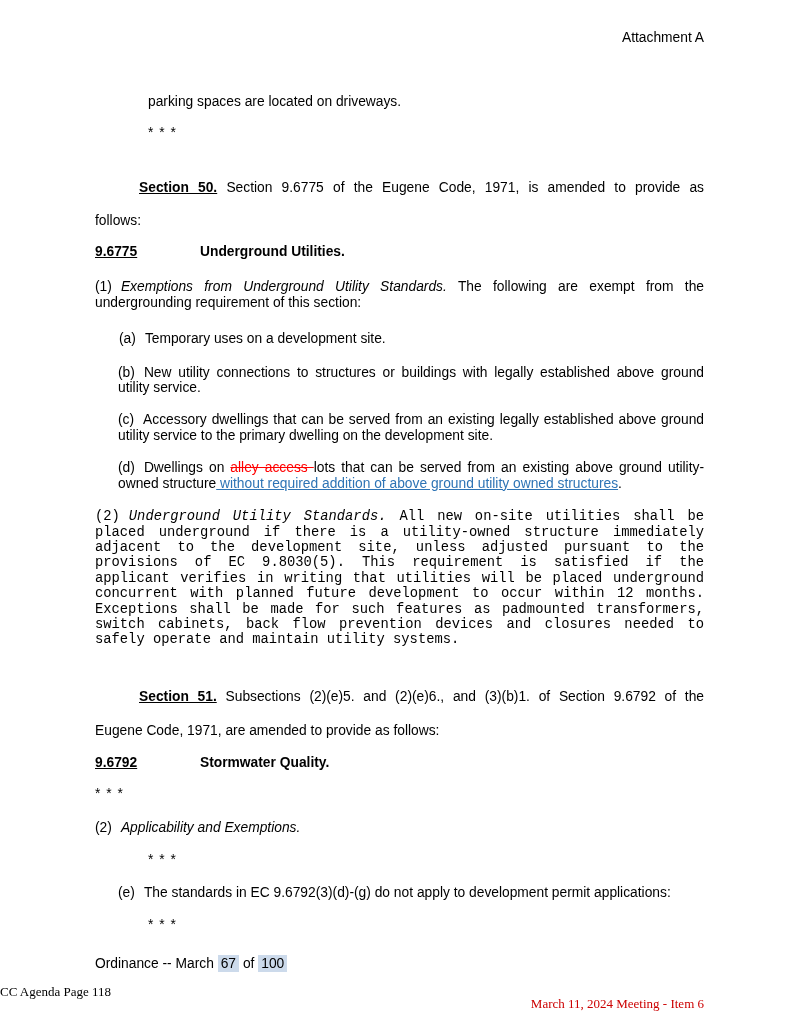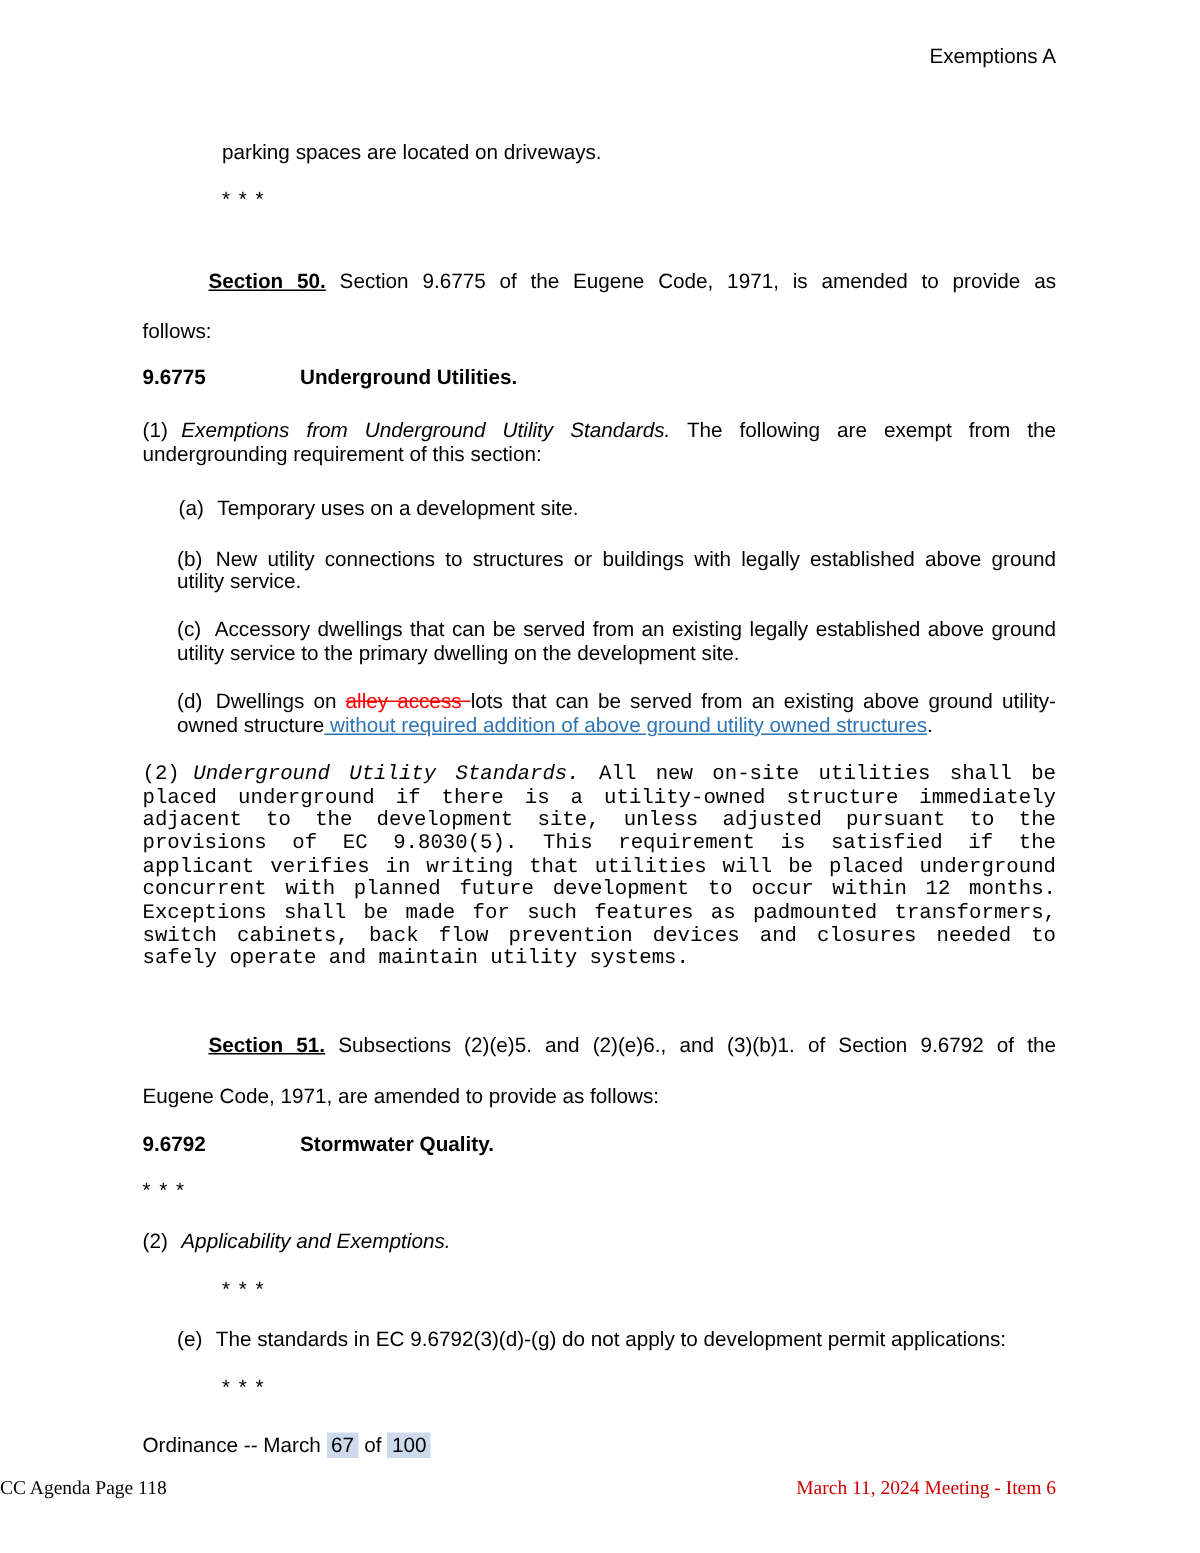--- a/index.html
+++ b/index.html
@@ -24,21 +24,21 @@
   .stars-after-parking { margin:15px 0 0 53px; }
 
   .sec-open-1 { margin-top:40px; }
   .sec-open-2 { margin-top:41px; }
   .sec-line1 { text-indent:44px; text-align:justify; text-align-last:justify; }
   .sec-line2 { margin-top:17px; }
   .sec-line2b { margin-top:19px; }
   .sec-label { font-weight:bold; text-decoration:underline; }
 
   .code-heading { display:flex; font-weight:bold; margin-top:16px; }
-  .code-heading .code-num { width:105px; flex-shrink:0; }
+  .code-heading .code-num { width:105px; flex-shrink:0;text-decoration:underline; }
 
   .para { text-align:justify; }
   .p1 { margin-top:20px; }
   .p2 { margin-top:18px;font-family:Liberation Mono, monospace; }
   .p2b { margin-top:19px; }
   .num { margin-right:9px; }
   .ital { font-style:italic; }
 
   .sub { margin-left:23px; text-align:justify; }
   .item-a { margin-top:21px;margin-left:24px; }
@@ -58,29 +58,29 @@
     background:var(--field-highlight,#ccdaeb);
     padding:1px 3px;
   }
 
   .bottom-footer {
     position:absolute; left:0; right:0; top:984px;
     font-family:"Liberation Serif", serif;
     font-size:13px; line-height:15px;
   }
   .cc-agenda { text-align:left; }
-  .meeting { position:absolute; right:96px; top:0; color:var(--meeting-red,#cc0000); }
+  .meeting { position:absolute; right:96px; top:12px; color:var(--meeting-red,#cc0000); }
 </style>
 </head>
 <body style="--strike-red: #ff0000; --insert-blue: #2e74b5; --meeting-red: #cc0000; --field-highlight: #ccdaeb;">
 
 <div class="page">
   <div class="content">
 
-    <div class="attach-line">Exemptions A</div>
+    <div class="attach-line">Attachment A</div>
 
     <div class="parking-line">parking spaces are located on driveways.</div>
 
     <div class="stars stars-after-parking">* * *</div>
 
     <div class="sec-line1 sec-open-1"><span class="sec-label">Section 50.</span> <span>Section 9.6775 of the Eugene Code, 1971, is amended to provide as</span></div>
     <div class="sec-line2">follows:</div>
 
     <div class="code-heading">
       <span class="code-num">9.6775</span>

